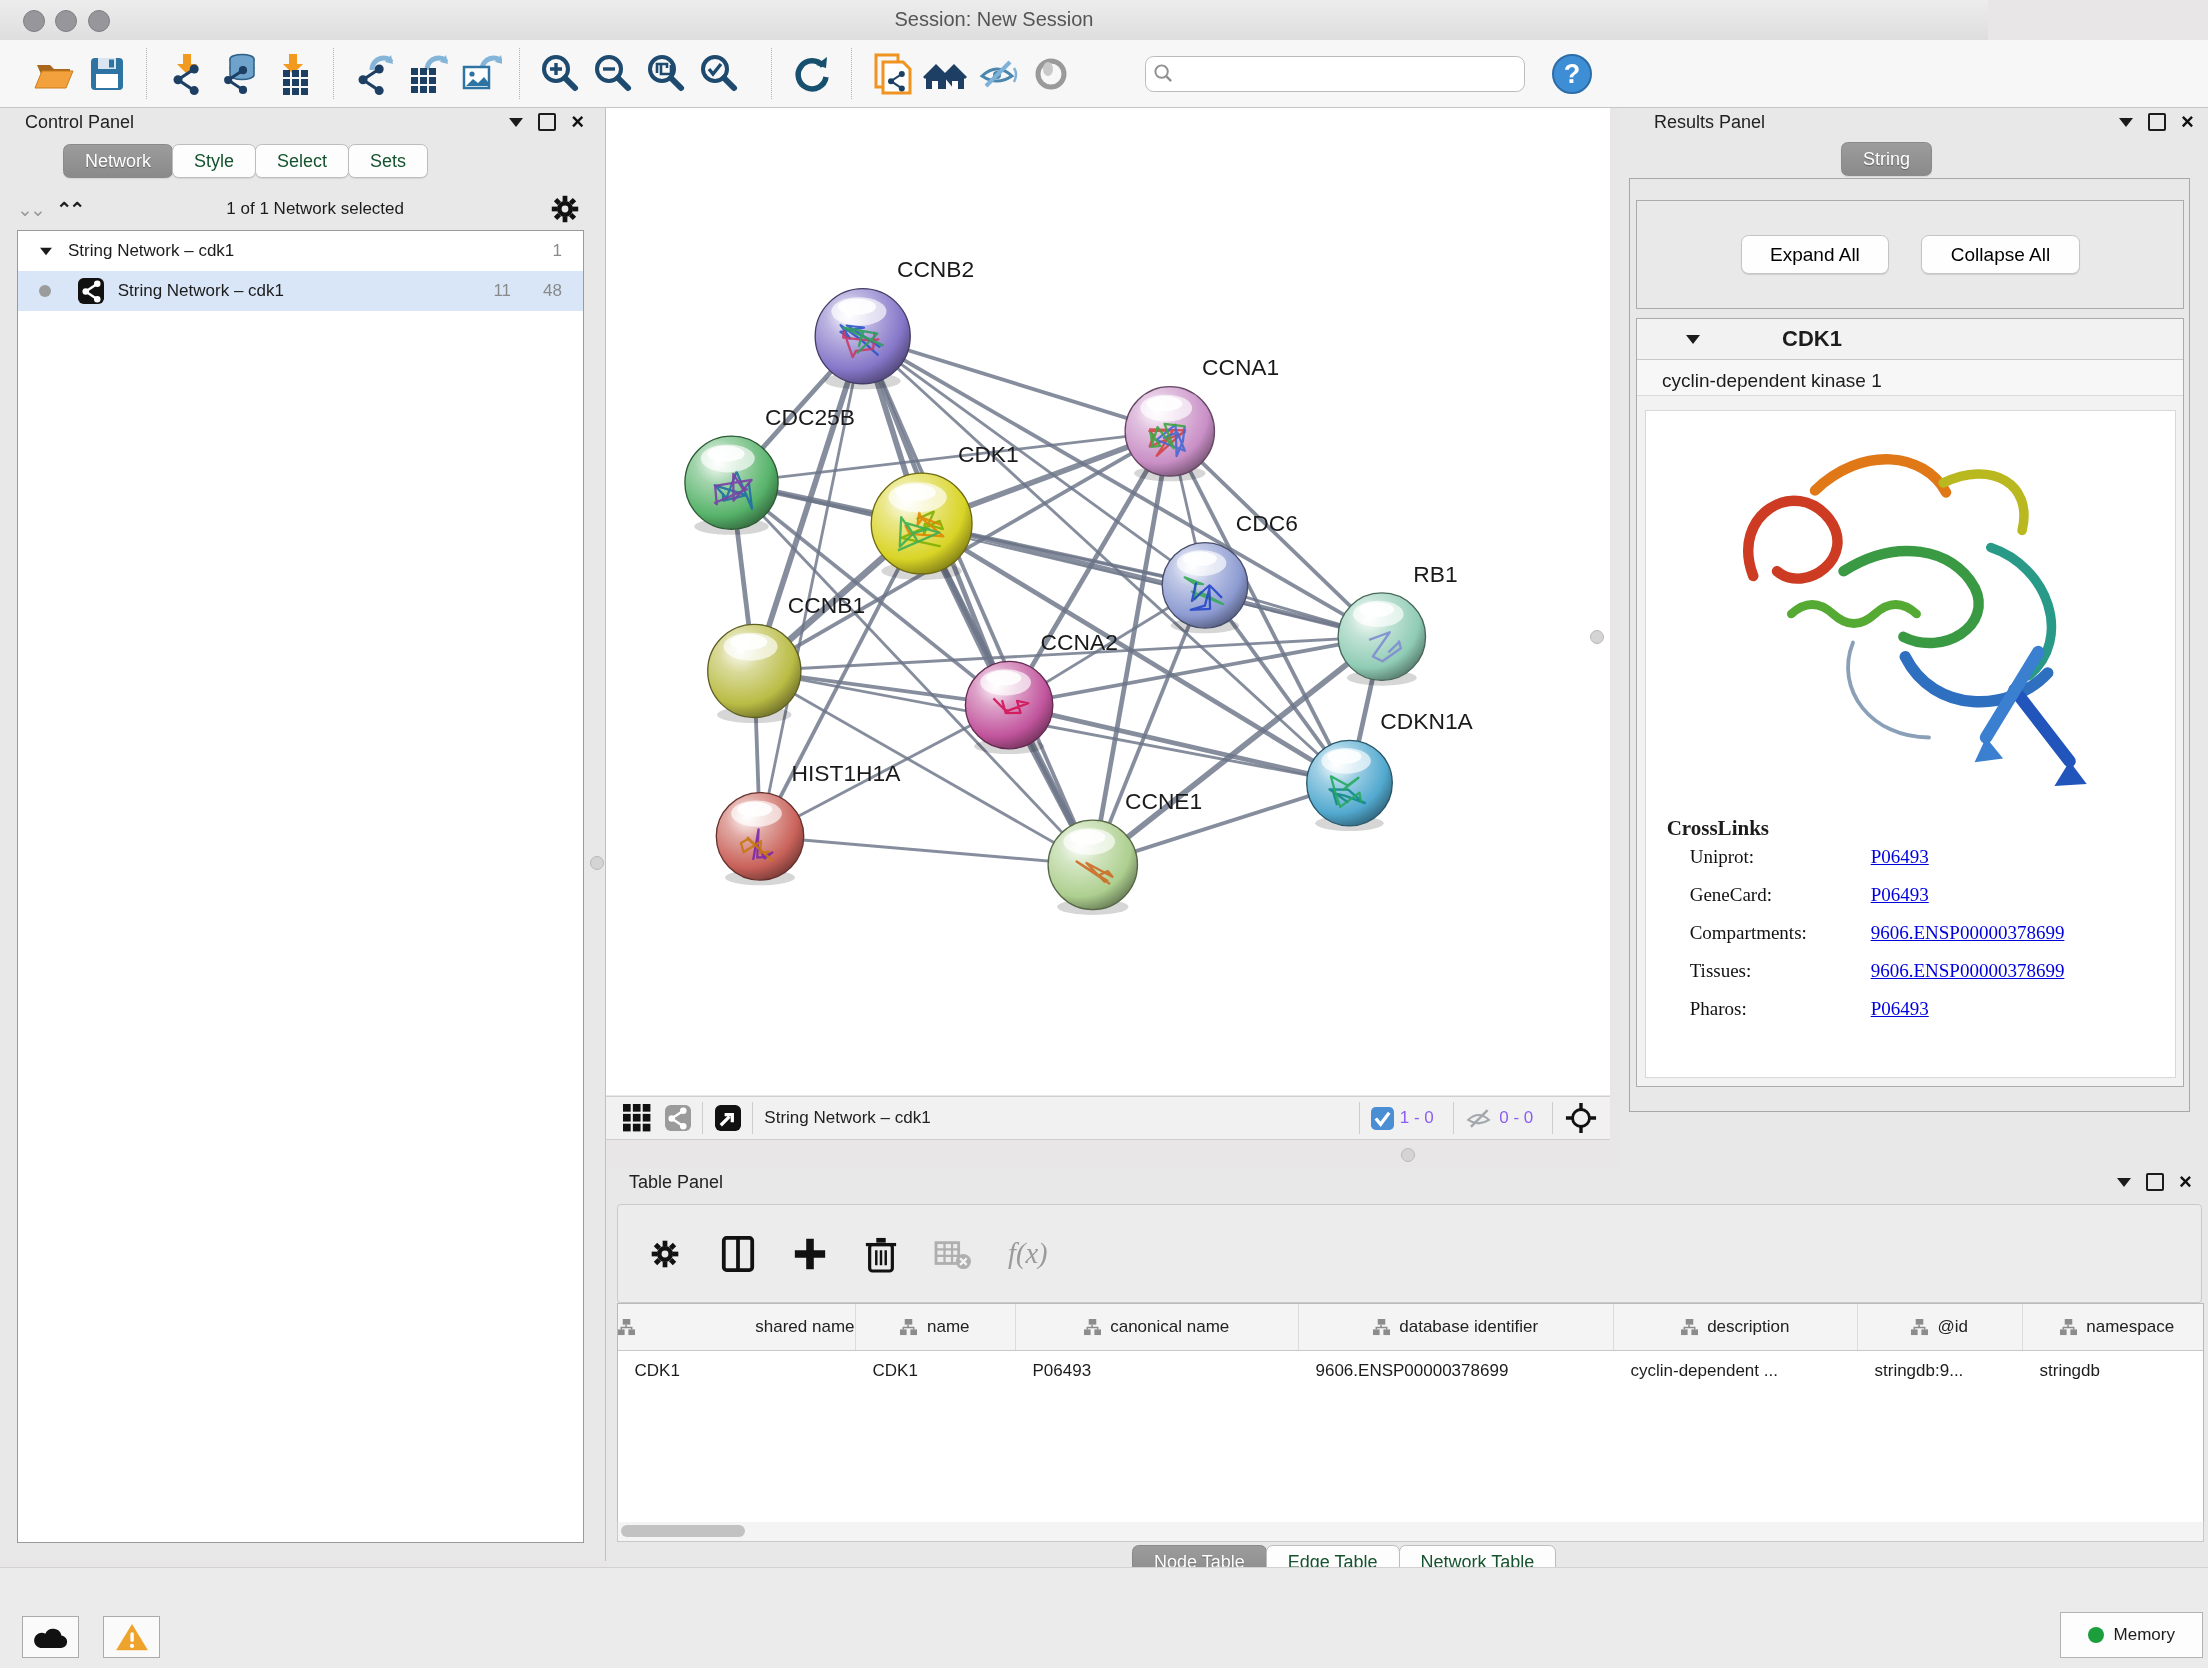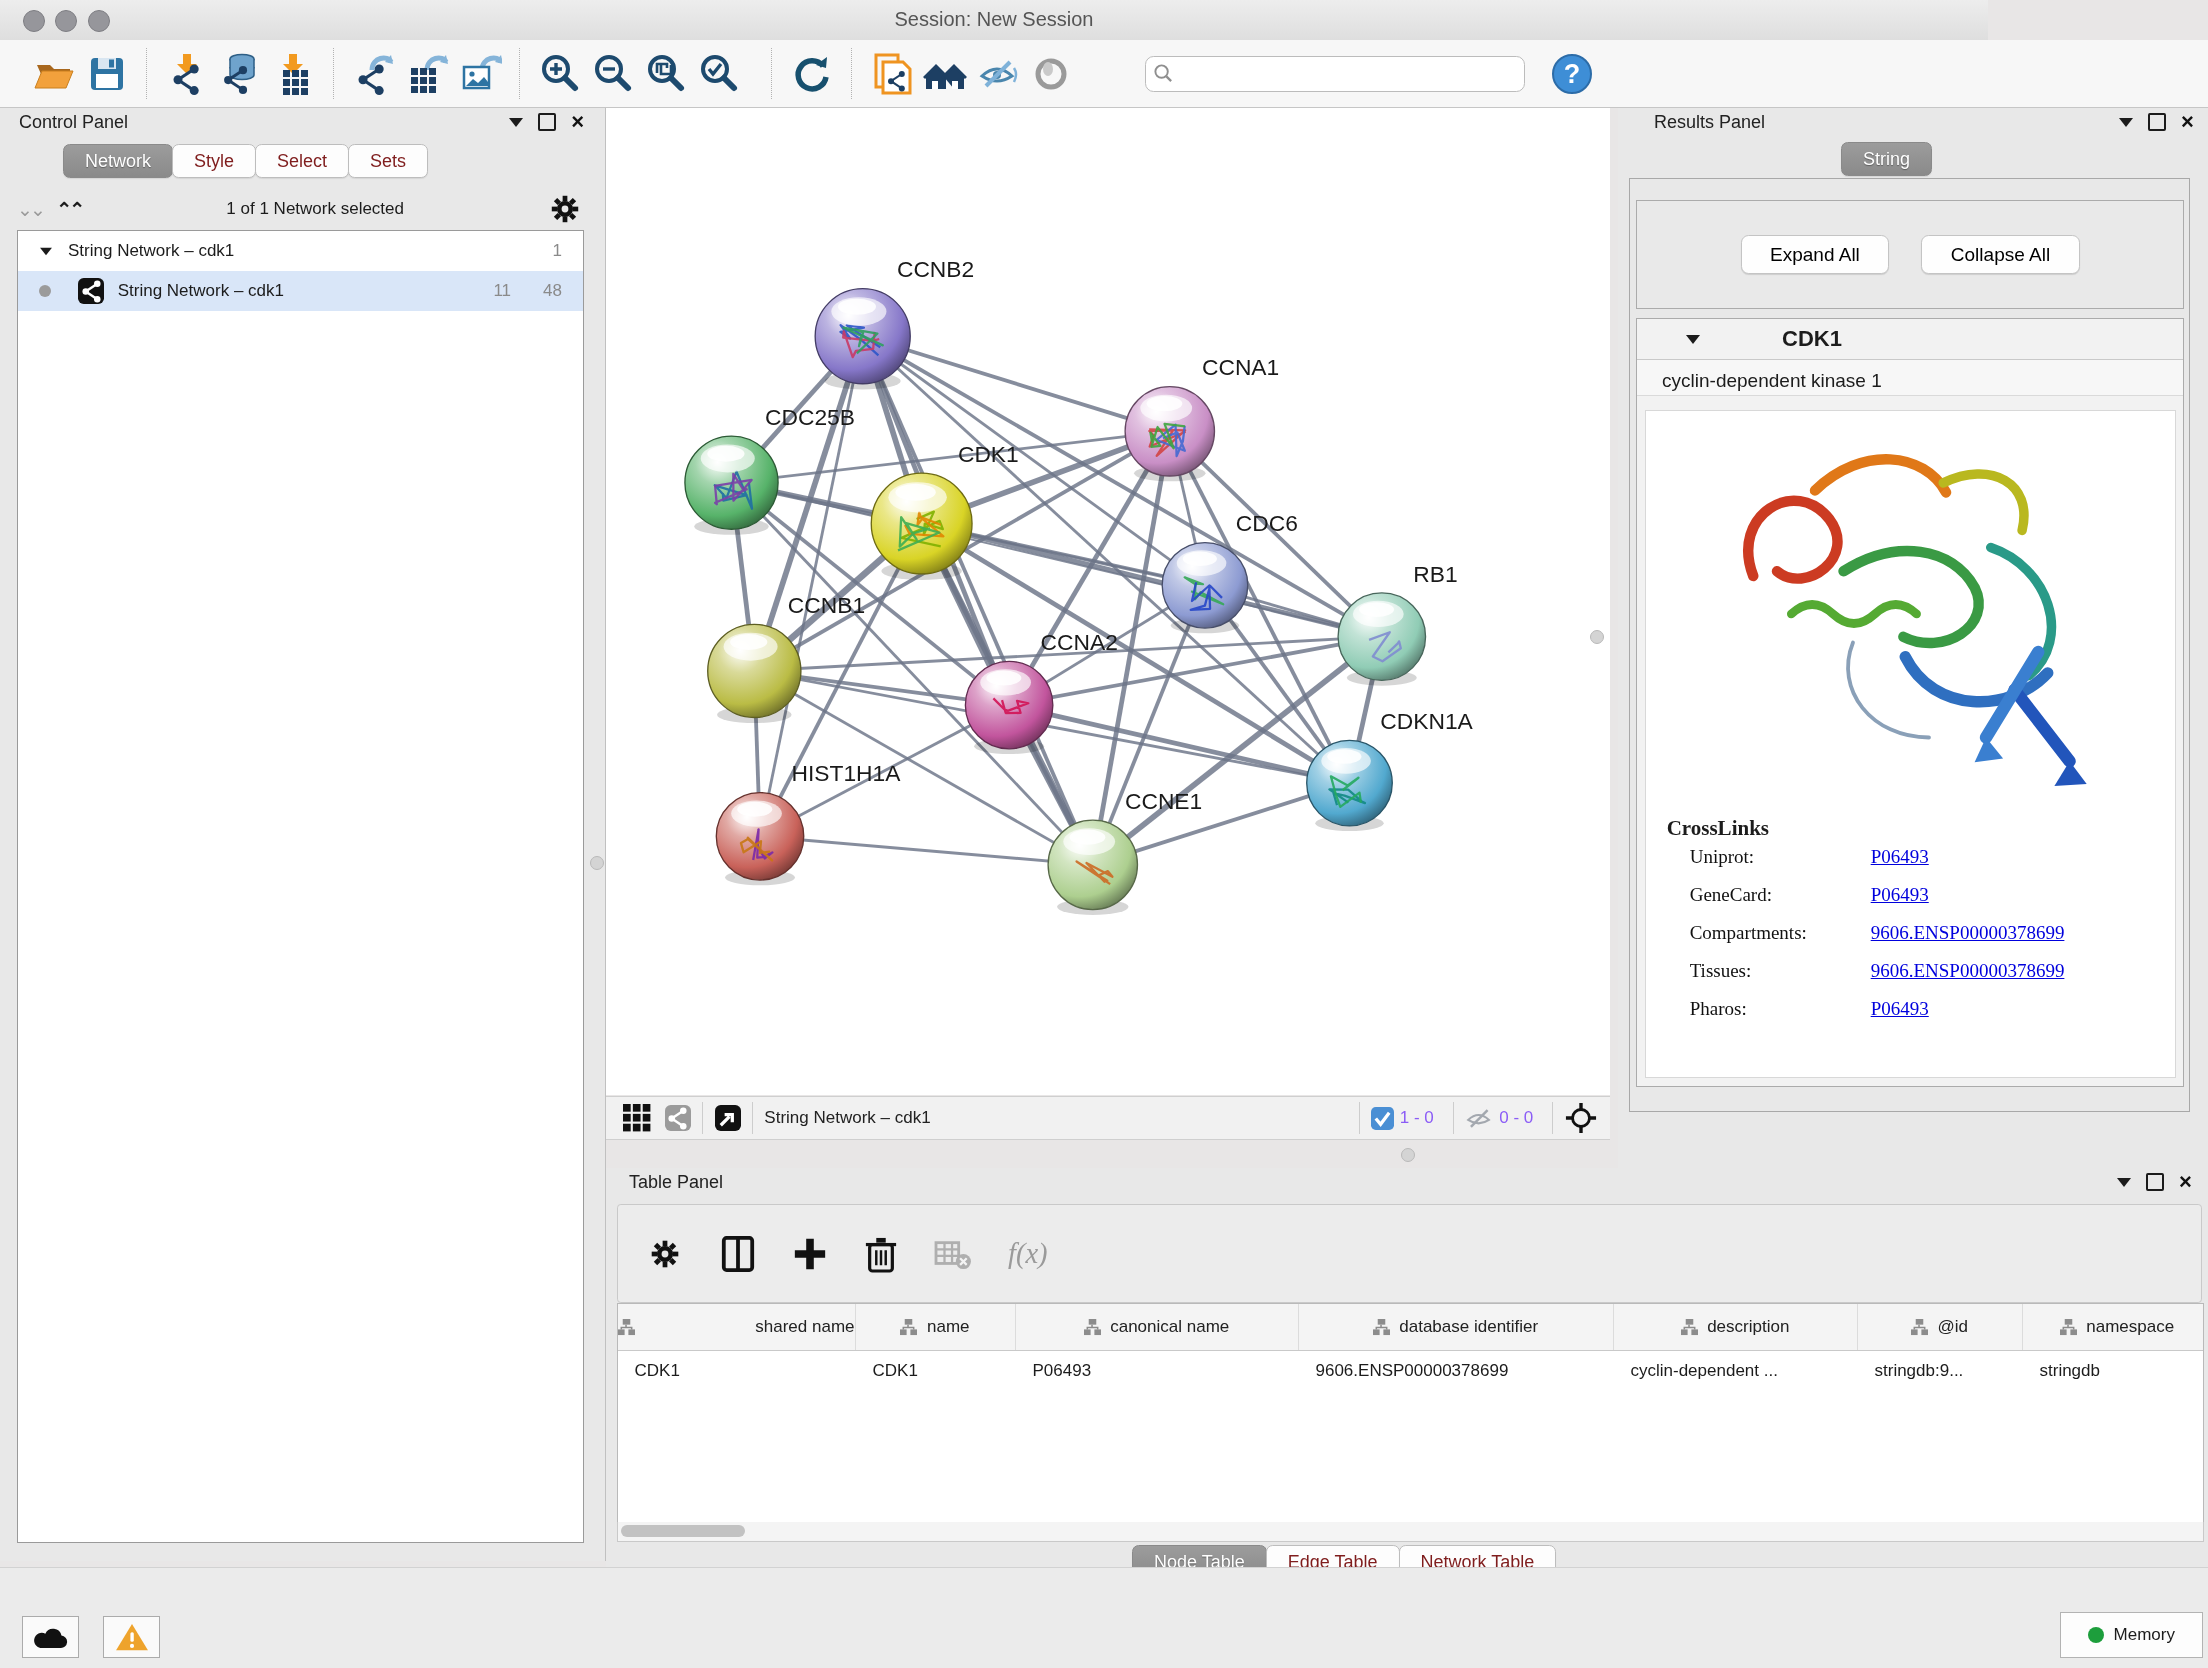--- a/index.html
+++ b/index.html
@@ -21,21 +21,21 @@
   .sep{width:0;height:51px;border-left:1.9px dotted #b2b2b2;margin:0 13.3px;flex:0 0 auto;}
   #search-wrap{margin-left:67px;width:380px;height:36px;border:1.9px solid #bcbcbc;border-radius:8.6px;
     background:#fff;display:flex;align-items:center;padding-left:7.6px;box-sizing:border-box;flex:0 0 auto;}
   #search-input{border:none;outline:none;font-size:16px;width:314px;background:transparent;}
   
   .panel-titlebar{height:28.5px;display:flex;align-items:center;font-size:18px;color:#222;}
   .ph-icons{margin-left:auto;display:flex;align-items:center;gap:15px;padding-right:13.3px;}
   .tri-down{width:0;height:0;border-left:7.6px solid transparent;border-right:7.6px solid transparent;border-top:9.5px solid #1b1b1b;}
   .floatbox{width:14.3px;height:14.3px;border:2.4px solid #1b1b1b;border-radius:1.9px;}
   .closex{font-size:22px;font-weight:bold;color:#111;line-height:14.3px;}
-  .tab{border:1px solid #bdbdbd;background:#fdfdfd;color:#7f1d1d;font-size:18px;
+  .tab{border:1px solid #bdbdbd;background:#fdfdfd;color:#14532d;font-size:18px;
     padding:5.7px 21px;border-radius:6.7px;margin-right:-1px;box-shadow:0 1px 1px rgba(0,0,0,.08);}
   .tab.active{background:linear-gradient(#9c9c9c,#8a8a8a);color:#fff;border-color:#8a8a8a;
     text-shadow:0 1px 1px rgba(0,0,0,.35);}
   
   #control-panel{left:0;top:108px;width:605px;height:1453px;background:#e8e8e8;border-right:1px solid #c0c0c0;}
   #cp-tabs{position:absolute;left:63px;top:36px;display:flex;}
   #cp-status{position:absolute;left:17px;top:84px;width:565px;height:34px;display:flex;align-items:center;font-size:17px;}
   #net-list{position:absolute;left:17px;top:122px;width:565px;height:1311px;background:#fff;border:1px solid #9a9a9a;}
   .tree-row{height:40px;display:flex;align-items:center;font-size:17px;}
   .tree-row .cnt{color:#8a8a8a;margin-left:auto;padding-right:21px;}
@@ -296,21 +296,21 @@
   </div>
   <div class="tbtn" style="margin-left:21px">
       <svg viewBox="0 0 44 44">
     <circle cx="22" cy="22" r="19" fill="#3e8ed6" stroke="#2c6ca8" stroke-width="2"></circle>
     <text x="22" y="31" text-anchor="middle" font-size="27" font-weight="bold" fill="#fff">?</text>
       </svg>
     </div>
 </div>
 
 <div id="control-panel" class="abs">
-  <div class="panel-titlebar" style="padding-left:19px">
+  <div class="panel-titlebar" style="padding-left:25px">
     <span>Control Panel</span>
     <span class="ph-icons" style="margin-right:7.6px">
       <span class="tri-down"></span>
       <span class="floatbox"></span>
       <span class="closex">×</span>
     </span>
   </div>
   <div id="cp-tabs">
       <span class="tab active">Network</span>
       <span class="tab">Style</span>

